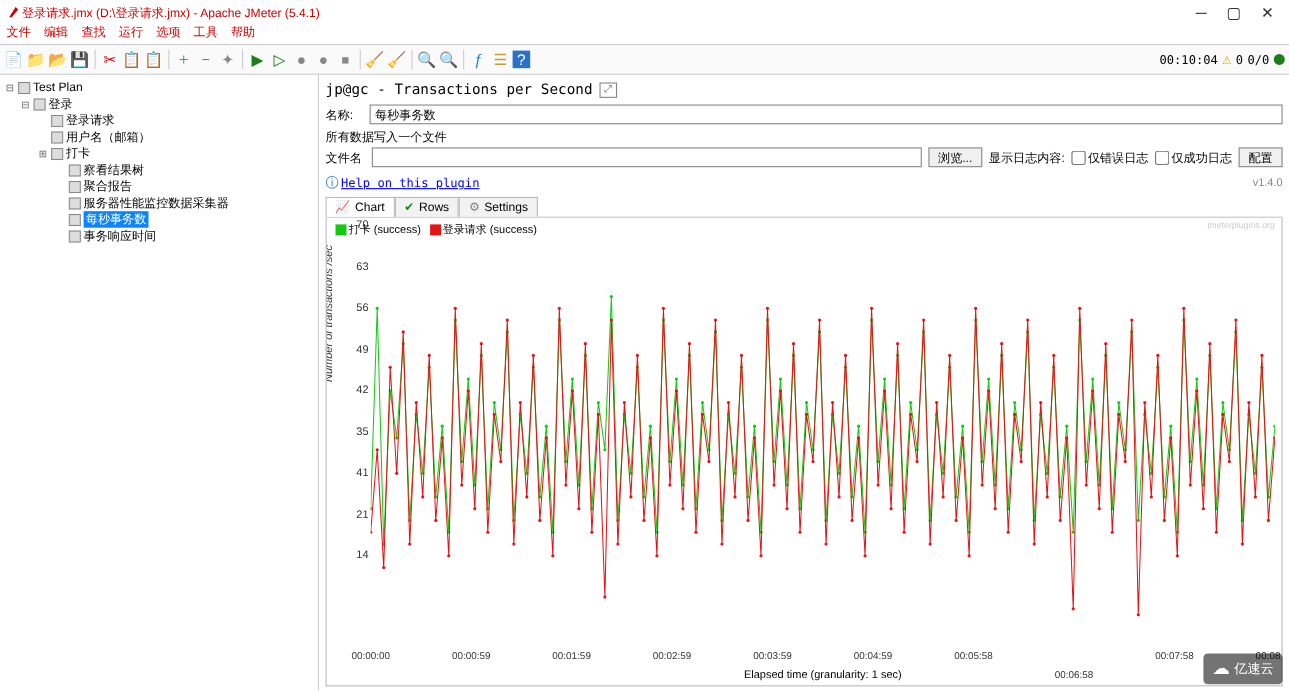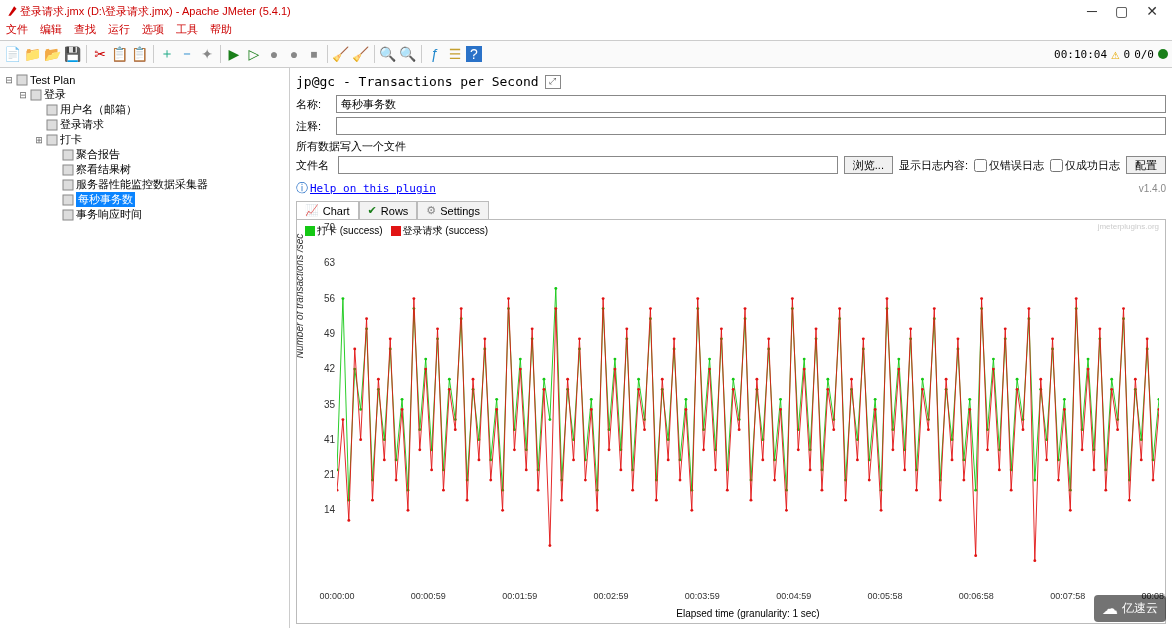--- a/index.html
+++ b/index.html
@@ -136,49 +136,49 @@
         <span class="nd"><svg width="12" height="12">
             <rect x="1" y="1" width="10" height="10" fill="#ddd" stroke="#888"></rect>
           </svg></span>
         <span>登录</span>
       </div>
       <div class="tree-row indent-2">
         <span class="tw"></span>
         <span class="nd"><svg width="12" height="12">
             <rect x="1" y="1" width="10" height="10" fill="#ddd" stroke="#888"></rect>
           </svg></span>
+        <span>登录请求</span>
+      </div>
+      <div class="tree-row indent-2">
+        <span class="tw"></span>
+        <span class="nd"><svg width="12" height="12">
+            <rect x="1" y="1" width="10" height="10" fill="#ddd" stroke="#888"></rect>
+          </svg></span>
         <span>用户名（邮箱）</span>
-      </div>
-      <div class="tree-row indent-2">
-        <span class="tw"></span>
-        <span class="nd"><svg width="12" height="12">
-            <rect x="1" y="1" width="10" height="10" fill="#ddd" stroke="#888"></rect>
-          </svg></span>
-        <span>登录请求</span>
       </div>
       <div class="tree-row indent-2">
         <span class="tw">⊞</span>
         <span class="nd"><svg width="12" height="12">
             <rect x="1" y="1" width="10" height="10" fill="#ddd" stroke="#888"></rect>
           </svg></span>
         <span>打卡</span>
       </div>
       <div class="tree-row indent-3">
         <span class="tw"></span>
         <span class="nd"><svg width="12" height="12">
             <rect x="1" y="1" width="10" height="10" fill="#ddd" stroke="#888"></rect>
           </svg></span>
+        <span>察看结果树</span>
+      </div>
+      <div class="tree-row indent-3">
+        <span class="tw"></span>
+        <span class="nd"><svg width="12" height="12">
+            <rect x="1" y="1" width="10" height="10" fill="#ddd" stroke="#888"></rect>
+          </svg></span>
         <span>聚合报告</span>
-      </div>
-      <div class="tree-row indent-3">
-        <span class="tw"></span>
-        <span class="nd"><svg width="12" height="12">
-            <rect x="1" y="1" width="10" height="10" fill="#ddd" stroke="#888"></rect>
-          </svg></span>
-        <span>察看结果树</span>
       </div>
       <div class="tree-row indent-3">
         <span class="tw"></span>
         <span class="nd"><svg width="12" height="12">
             <rect x="1" y="1" width="10" height="10" fill="#ddd" stroke="#888"></rect>
           </svg></span>
         <span>服务器性能监控数据采集器</span>
       </div>
       <div class="tree-row indent-3">
         <span class="tw"></span>
@@ -197,24 +197,20 @@
     </div>
 
   <div class="right">
     <div class="panel-title">
       <span>jp@gc - Transactions per Second</span>
       <span class="expand-ico">⤢</span>
     </div>
     <div class="formrow">
       <label>名称:</label>
       <input type="text" value="每秒事务数" style="">
-    </div>
-    <div class="formrow">
-      <label>注释:</label>
-      <input type="text" value="" style="">
     </div>
     <div class="file-row">
       <div style="font-size:11px">所有数据写入一个文件</div>
       <div class="file-sub">
         <span class="lbl">文件名</span>
         <input type="text" value="" style="">
         <button class="btn">浏览...</button>
         <span style="font-size:11px">显示日志内容:</span>
         <label class="chk">
             <input type="checkbox" style=""> 
@@ -549,21 +545,21 @@
           </svg></div>
       <div class="x-axis" id="xaxis">
         <div class="x-label">Elapsed time (granularity: 1 sec)</div>
       <div class="x-tick" style="left: 0%;">00:00:00</div>
           <div class="x-tick" style="left: 11.1111%;">00:00:59</div>
           <div class="x-tick" style="left: 22.2222%; text-align: center;">00:01:59</div>
           <div class="x-tick" style="left: 33.3333%;">00:02:59</div>
           <div class="x-tick" style="left: 44.4444%;">00:03:59</div>
           <div class="x-tick" style="left: 55.5556%;">00:04:59</div>
           <div class="x-tick" style="left: 66.6667%;">00:05:58</div>
-          <div class="x-tick" style="left: 77.7778%;">00:06:58</div>
+          <div class="x-tick" style="left: 77.7778%; margin-top: 17px;">00:06:58</div>
           <div class="x-tick" style="left: 88.8889%;">00:07:58</div>
           <div class="x-tick" style="left: 100%;">00:08:58</div>
         </div>
     </div>
   </div>
 </div>
 
 <div class="logo-corner">
   <span class="cloud">☁</span>
   <span>亿速云</span>

